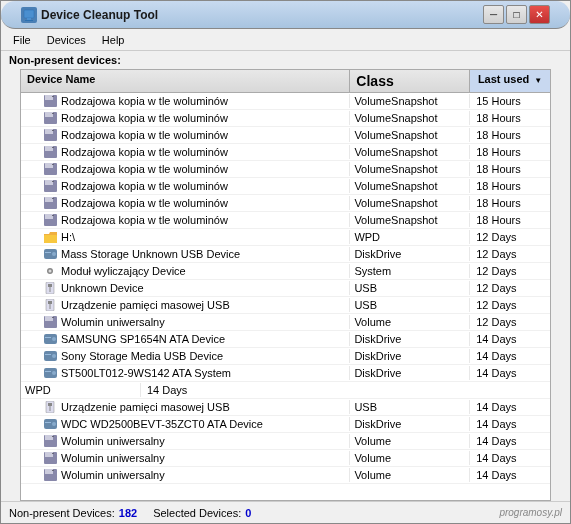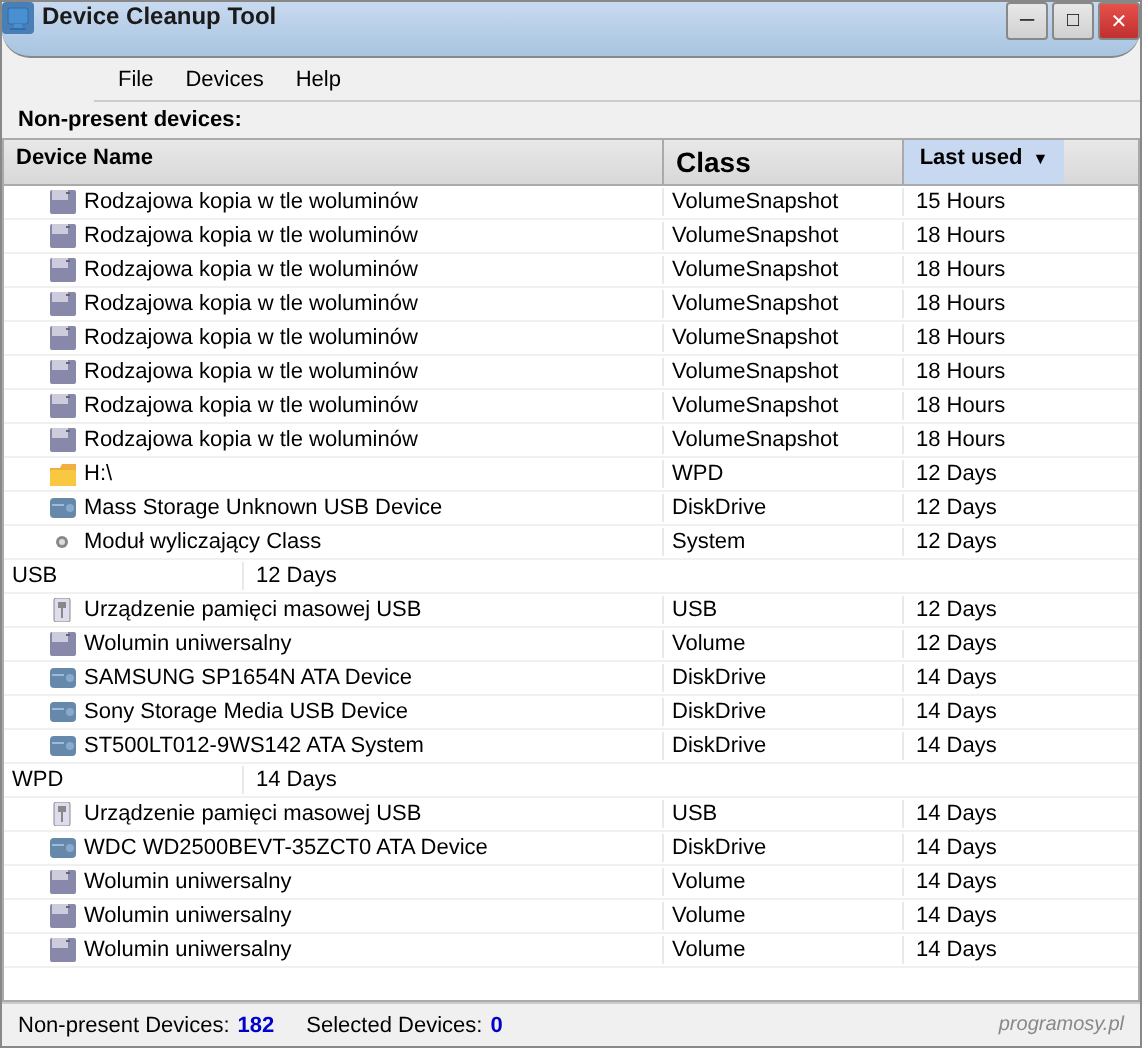--- a/index.html
+++ b/index.html
@@ -16,21 +16,22 @@
       height: 524px;
       border: 1px solid #888;
       background: #f0f0f0;
       display: flex;
       flex-direction: column;
     }
     .title-bar {
       background: linear-gradient(to bottom, #c8daf0 0%, #a8c4e0 100%);
       height: 28px;
       display: flex;
-      padding: 0 0;
+      align-items: center;
+      padding: 0 20px;
       border-bottom: 1px solid #888;
       flex-shrink: 0;
       border-radius: 14px;
     }
     .title-bar-icon {
       width: 16px;
       height: 16px;
       margin-right: 4px;
       background: #4a7fb5;
       border-radius: 2px;
@@ -67,21 +68,20 @@
       color: white;
     }
     .menu-bar {
       background: #f0f0f0;
       height: 22px;
       display: flex;
       align-items: center;
       padding: 0 4px;
       border-bottom: 1px solid #ccc;
       flex-shrink: 0;
-      margin-left: 46px;
     }
     .menu-item {
       padding: 2px 8px;
       cursor: pointer;
       font-size: 11px;
       border-radius: 2px;
     }
     .non-present-label {
       padding: 3px 8px;
       font-size: 11px;
@@ -89,21 +89,21 @@
       flex-shrink: 0;
       background: #f0f0f0;
     }
     .table-container {
       flex: 1;
       overflow: hidden;
       display: flex;
       flex-direction: column;
       background: white;
       border: 1px solid #aaa;
-      margin: 0 0;
+      margin: 0 19px;
     }
     .table-header {
       display: flex;
       background: linear-gradient(to bottom, #e8e8e8, #d8d8d8);
       border-bottom: 1px solid #aaa;
       flex-shrink: 0;
     }
     .col-name {
       width: 330px;
       padding: 3px 6px;
@@ -385,38 +385,48 @@
       <div class="cell-lastused">12 Days</div>
     </div>
         <div class="table-row">
       <div class="cell-name">
         <span class="device-icon">
               <svg width="12" height="12" viewBox="0 0 12 12">
                 <circle cx="6" cy="6" r="3" fill="#888"></circle>
                 <circle cx="6" cy="6" r="1.5" fill="#ddd"></circle>
               </svg>
             </span>
-        <span>Moduł wyliczający Class</span>
+        <span>Moduł wyliczający Device</span>
       </div>
       <div class="cell-class">System</div>
-      <div class="cell-lastused">12 Days</div>
-    </div>
-        <div class="table-row">
-      <div class="cell-class">USB</div>
       <div class="cell-lastused">12 Days</div>
     </div>
         <div class="table-row">
       <div class="cell-name">
         <span class="device-icon">
               <svg width="10" height="12" viewBox="0 0 10 12">
                 <rect x="1" y="0" width="8" height="12" rx="1" fill="#ddddee" stroke="#888" stroke-width="0.5"></rect>
                 <rect x="3" y="2" width="4" height="3" fill="#888"></rect>
                 <line x1="5" y1="5" x2="5" y2="10" stroke="#888" stroke-width="1"></line>
               </svg>
             </span>
+        <span>Unknown Device</span>
+      </div>
+      <div class="cell-class">USB</div>
+      <div class="cell-lastused">12 Days</div>
+    </div>
+        <div class="table-row">
+      <div class="cell-name">
+        <span class="device-icon">
+              <svg width="10" height="12" viewBox="0 0 10 12">
+                <rect x="1" y="0" width="8" height="12" rx="1" fill="#ddddee" stroke="#888" stroke-width="0.5"></rect>
+                <rect x="3" y="2" width="4" height="3" fill="#888"></rect>
+                <line x1="5" y1="5" x2="5" y2="10" stroke="#888" stroke-width="1"></line>
+              </svg>
+            </span>
         <span>Urządzenie pamięci masowej USB</span>
       </div>
       <div class="cell-class">USB</div>
       <div class="cell-lastused">12 Days</div>
     </div>
         <div class="table-row">
       <div class="cell-name">
         <span class="device-icon">
               <svg width="13" height="12" viewBox="0 0 13 12">
                 <rect x="0" y="0" width="13" height="12" rx="1" fill="#8888aa"></rect>

